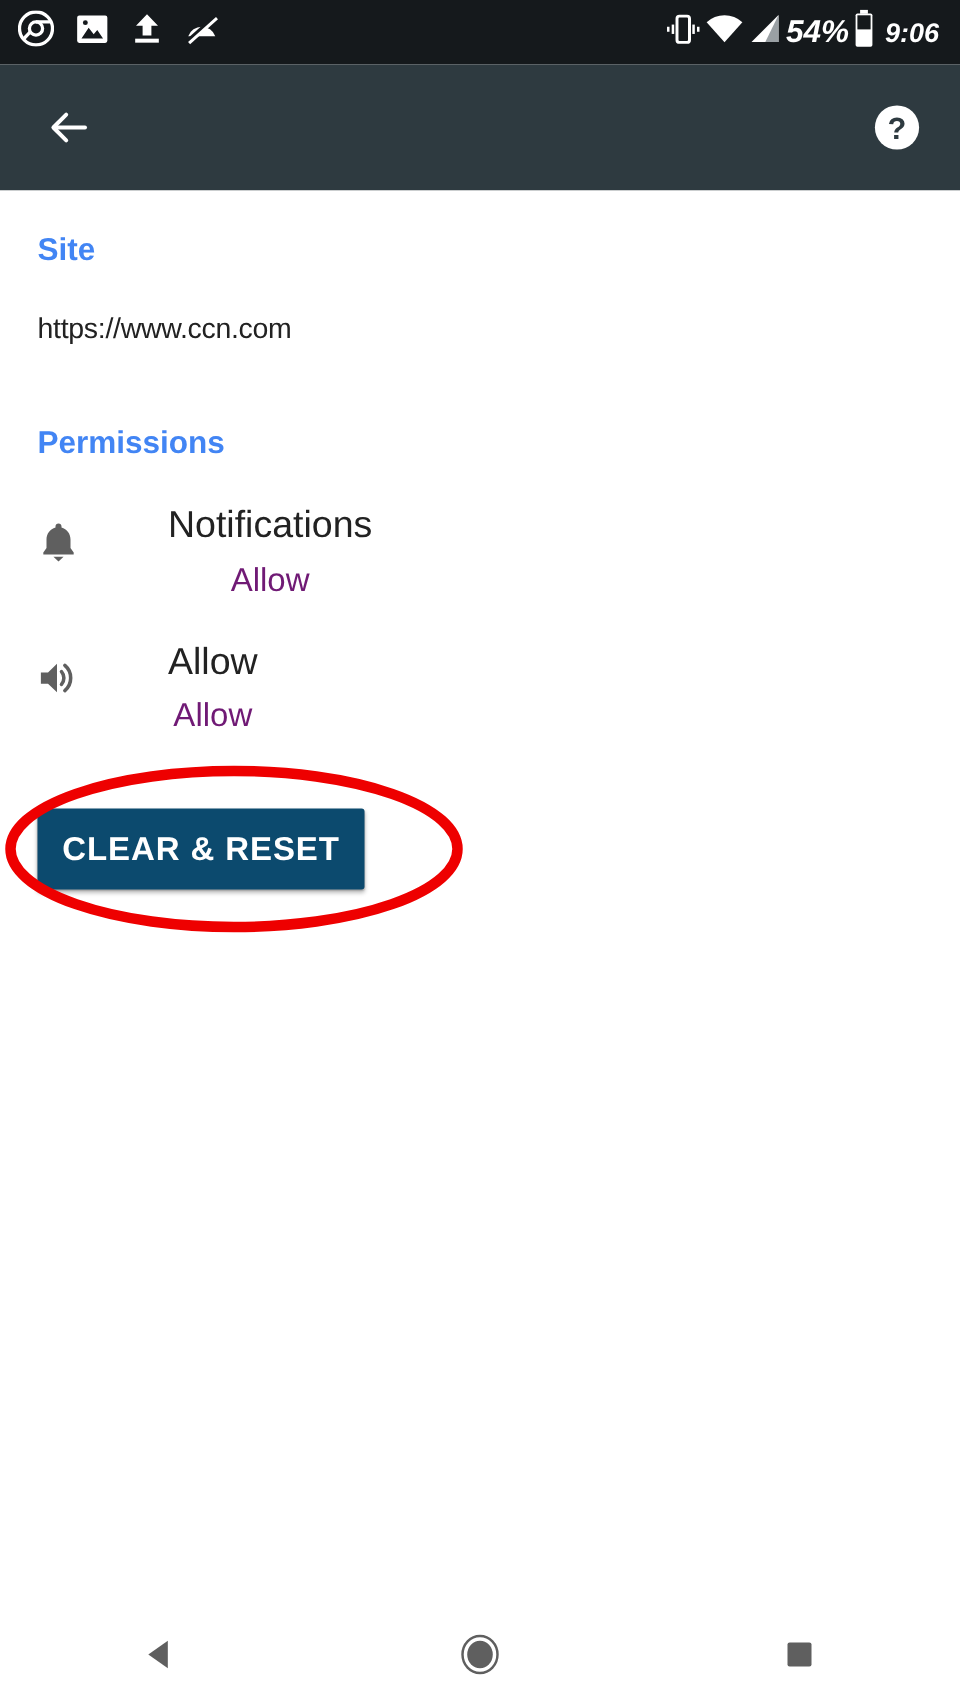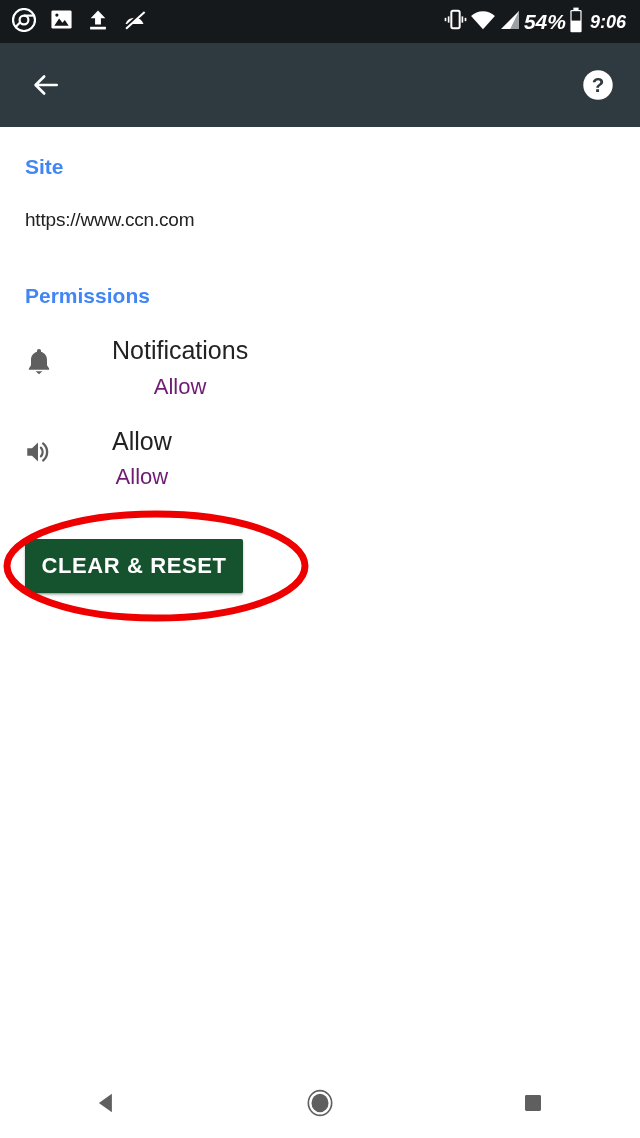--- a/index.html
+++ b/index.html
@@ -75,21 +75,21 @@
   }
   .perm-texts { margin-left: 53px; }
   .perm-title { color: #222222; font-size: 25px; line-height: 1.1; }
   .perm-state { color: #701a75; font-size: 22px; margin-top: 10px; line-height: 1.1; }
 
   
   .button-zone { position: relative; height: 120px; margin-top: 22px; }
   .clear-reset-btn {
     position: absolute; left: 25px; top: 28px;
     width: 218px; height: 54px;
-    background: #14532d;
+    background: #0c4a6e;
     border: none; border-radius: 2px;
     color: #ffffff; font-size: 22px; font-weight: bold;
     letter-spacing: 0.6px;
     box-shadow: 0 2px 3px rgba(0,0,0,0.26), 0 1px 1px rgba(0,0,0,0.16);
     cursor: pointer;
     font-family: "Liberation Sans", sans-serif;
   }
   .annotation-ellipse {
     position: absolute; left: 0px; top: -2px;
     width: 320px; height: 115px;

